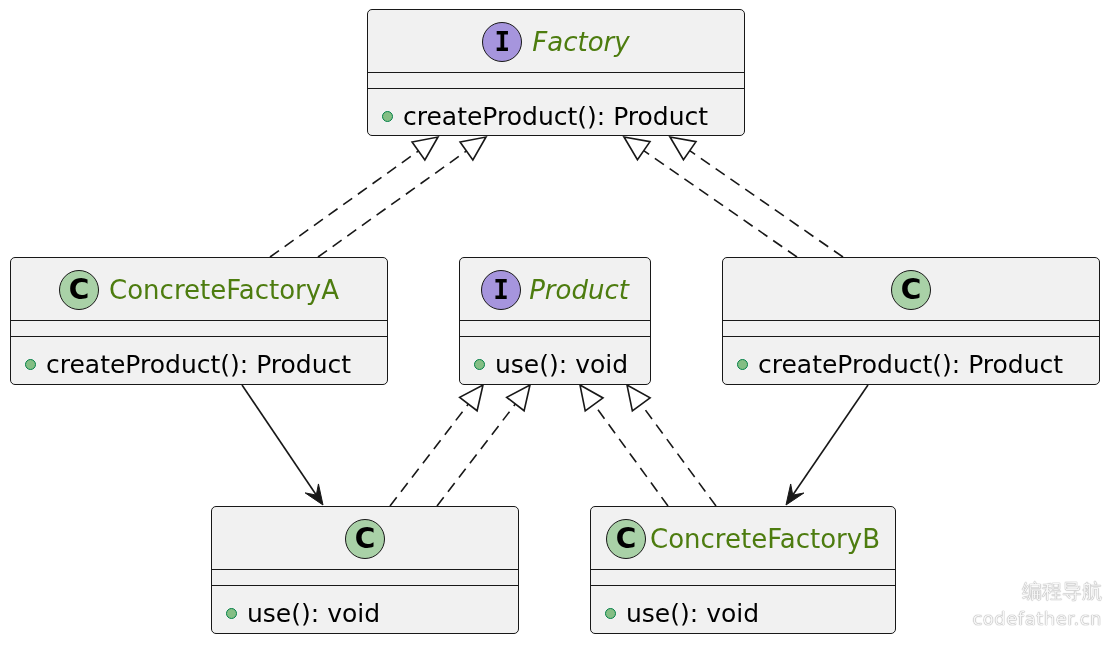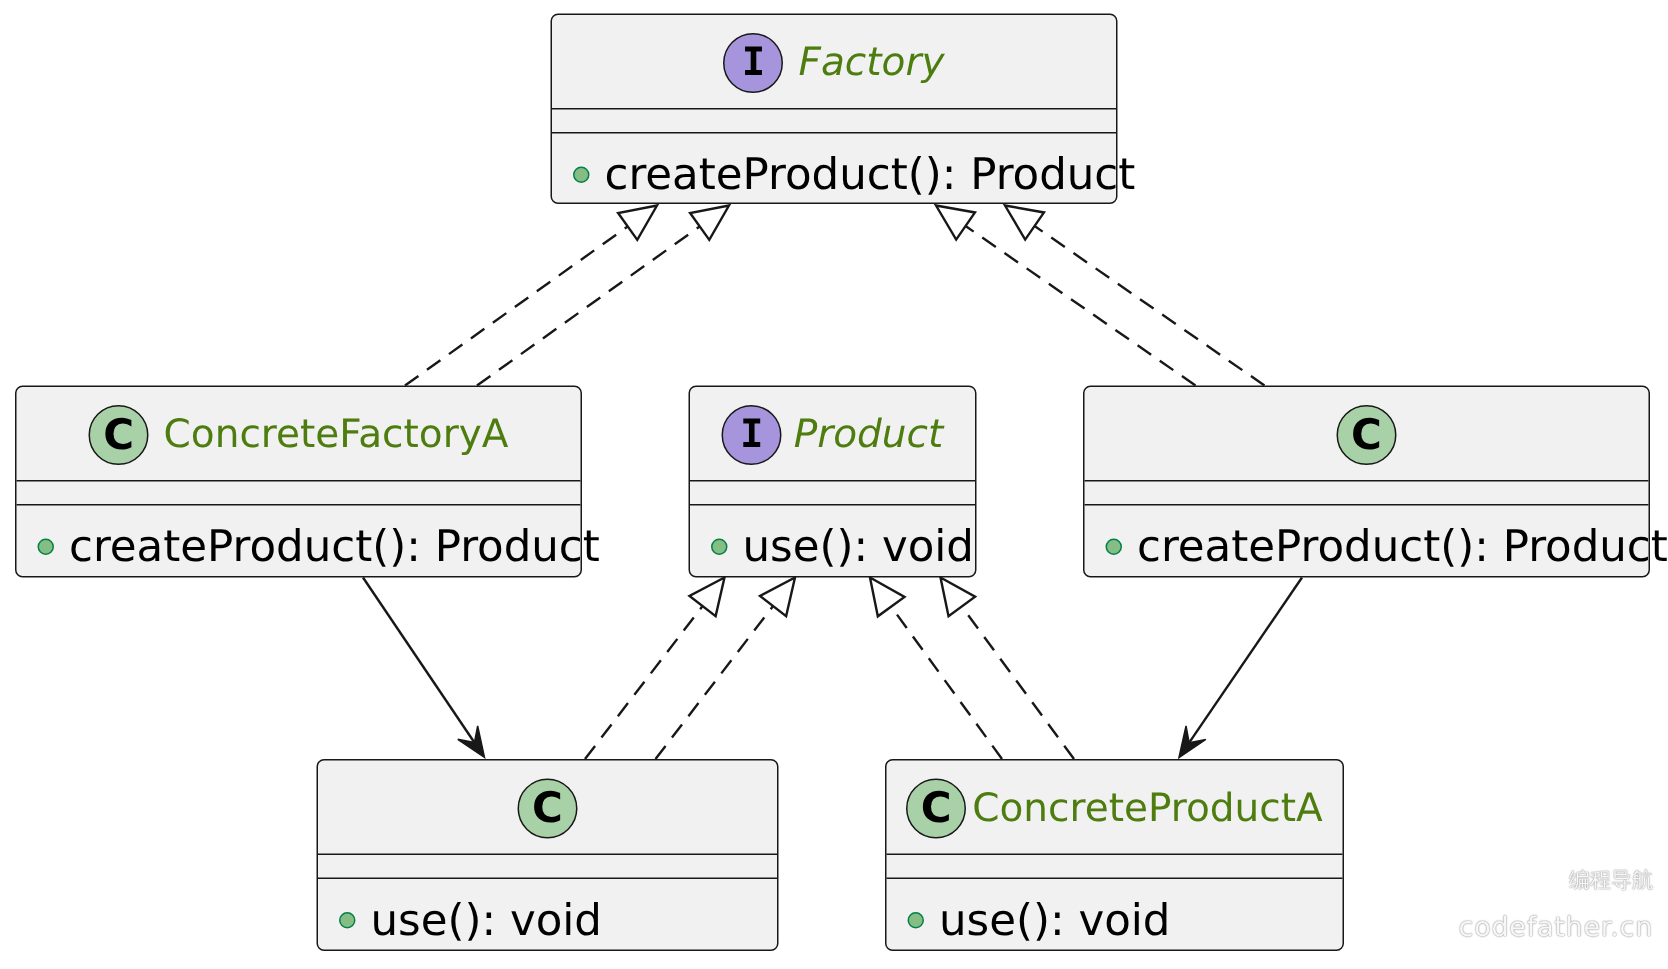--- a/index.html
+++ b/index.html
@@ -17,24 +17,24 @@
   .glyph.cls { background: #a9d1a7; font-family: "DejaVu Sans", sans-serif; font-size: 28px; }
   .name { font-size: 26px; color: #4d7c0f; white-space: nowrap; }
   .name.italic { font-style: italic; }
   .sep { position: absolute; left: 0; right: 0; height: 0; border-top: 1.2px solid #181818; }
   .sep1 { top: 62px; }
   .sep2 { top: 78px; }
   .member { position: absolute; left: 14px; top: 86px; height: 40px;
             display: flex; align-items: center; gap: 10px; }
   .dot { width: 11px; height: 11px; border-radius: 50%; background: #84be84;
          border: 1.2px solid #038048; box-sizing: border-box; }
-  .mtext { font-size: 29px; color: #000; white-space: nowrap; }
+  .mtext { font-size: 25px; color: #000; white-space: nowrap; }
   .watermark { position: absolute; right: 10px; text-align: right; color: #f7f7f7;
                text-shadow: 0 0 1px #9a9a9a, 0 0 1px #9a9a9a; font-family: "DejaVu Sans", sans-serif; }
-  .wm1 { top: 578px; font-size: 14px; }
+  .wm1 { top: 578px; font-size: 20px; }
   .wm2 { top: 608px; font-size: 18px; letter-spacing: 0.5px; }
 </style>
 </head>
 <body>
 
 <svg id="edges" xmlns="http://www.w3.org/2000/svg">
     <g>
       <line x1="270" y1="257" x2="418.47039669103833" y2="150.9497166492583" stroke="#181818" stroke-width="1.6" stroke-dasharray="11 7"></line>
       <polygon points="438,137 424.8640168219484,159.9007848325324 412.0767765601283,141.99864846598422" fill="#ffffff" stroke="#181818" stroke-width="1.6" stroke-linejoin="miter"></polygon>
     </g>
@@ -135,21 +135,21 @@
   <div class="sep sep2"></div>
   <div class="member">
     <span class="dot"></span>
     <span class="mtext">use(): void</span>
   </div>
 </div>
 
 <div class="box" id="n-ConcreteProductB" style="left:590px;top:506px;width:306px;height:128px;">
   <div class="head" style="gap:4px;">
     <div class="glyph cls">C</div>
-    <div class="name">ConcreteProductA</div>
+    <div class="name">ConcreteFactoryB</div>
   </div>
   <div class="sep sep1"></div>
   <div class="sep sep2"></div>
   <div class="member">
     <span class="dot"></span>
     <span class="mtext">use(): void</span>
   </div>
 </div>
 
 <div class="watermark wm1">编程导航</div>

